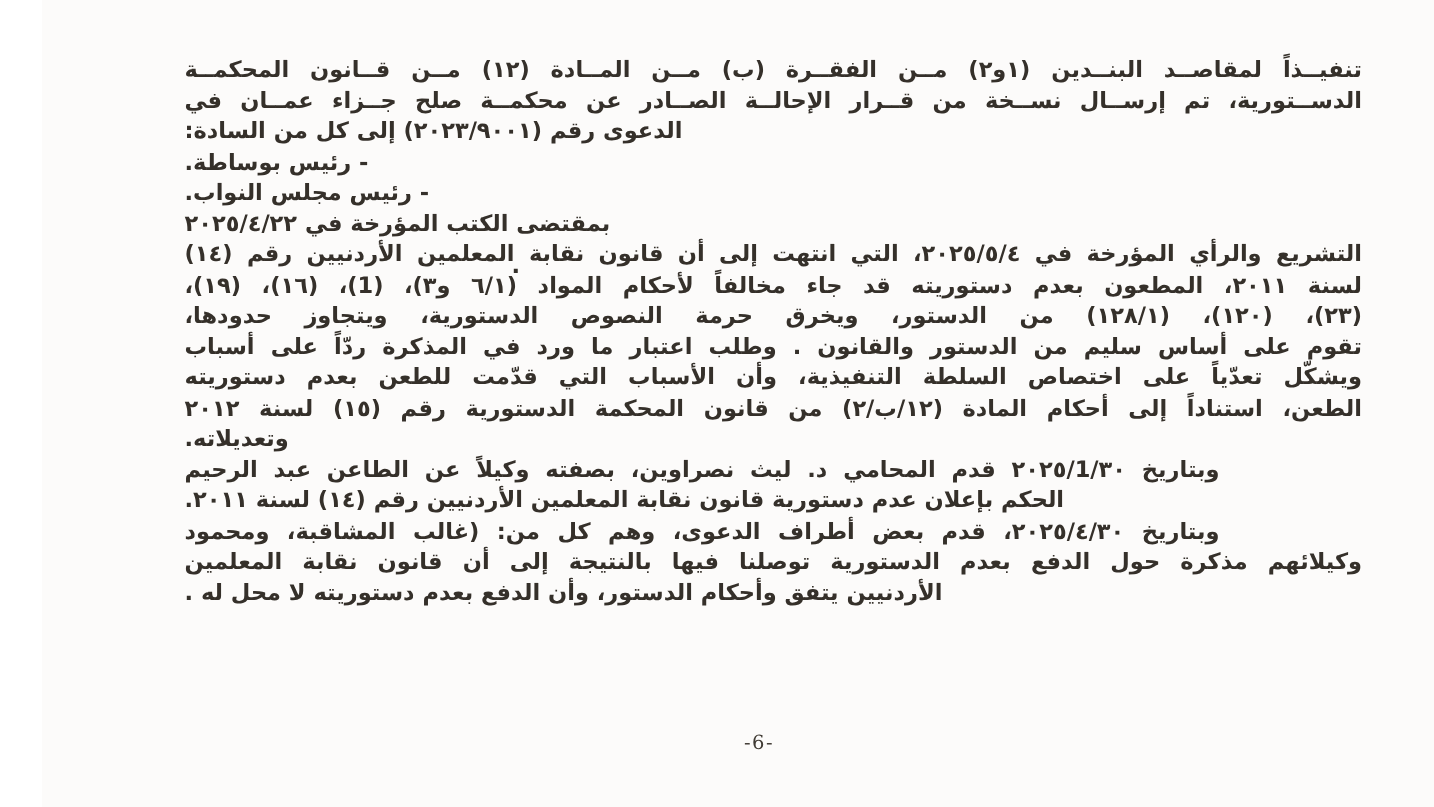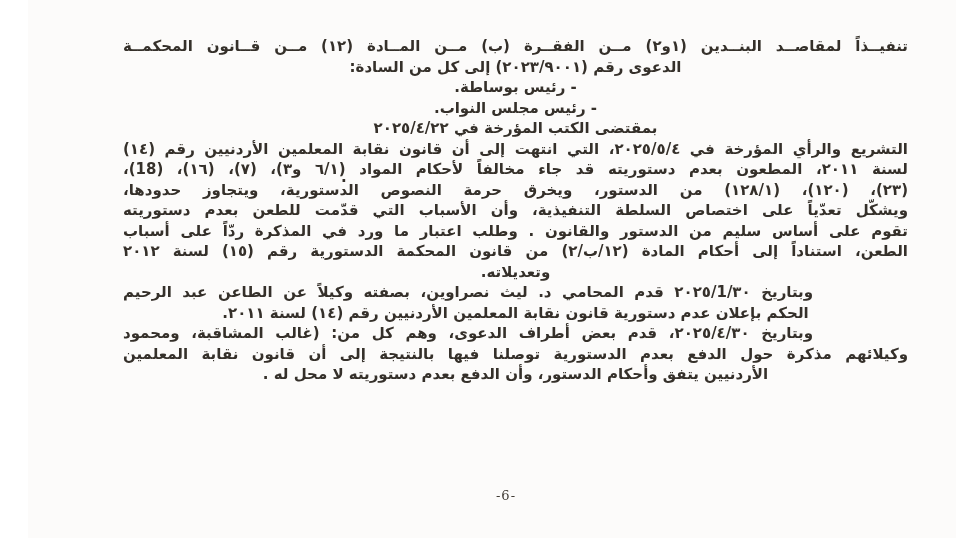--- a/index.html
+++ b/index.html
@@ -20,21 +20,21 @@
     direction: rtl;
     unicode-bidi: embed;
     color: #35302a;
     font-size: 15px;
     font-weight: 700;
     line-height: 20.5px;
     text-rendering: optimizeLegibility;
   }
   .ln { min-height: 20.5px; white-space: nowrap; }
   .ln.j { white-space: normal; text-align: justify; text-align-last: justify; }
-  .ln.r { text-align: center; }
+  .ln.r { text-align: left; }
   .ln.ind { padding-right: 95px; }
   .stray-dot {
     position: absolute;
     left: 313px;
     top: 168px;
     color: #35302a;
     font-size: 15px;
     font-weight: 700;
   }
   .page-number {
@@ -49,29 +49,30 @@
     letter-spacing: 1px;
     font-family: "DejaVu Serif", serif;
   }
 </style>
 </head>
 <body>
 
 <div class="page">
   <div class="content" dir="rtl">
     <div class="ln j">تنفيــذاً لمقاصــد البنــدين (١و٢) مــن الفقــرة (ب) مــن المــادة (١٢) مــن قــانون المحكمــة</div>
+    <div class="ln j">الدســتورية، تم إرســال نســخة من قــرار الإحالــة الصــادر عن محكمــة صلح جــزاء عمــان في</div>
     <div class="ln r">الدعوى رقم (٢٠٢٣/٩٠٠١) إلى كل من السادة:</div>
     <div class="ln r">- رئيس بوساطة.</div>
     <div class="ln r">- رئيس مجلس النواب.</div>
     <div class="ln r">بمقتضى الكتب المؤرخة في ٢٠٢٥/٤/٢٢</div>
     <div class="ln j">التشريع والرأي المؤرخة في ٢٠٢٥/٥/٤، التي انتهت إلى أن قانون نقابة المعلمين الأردنيين رقم (١٤)</div>
-    <div class="ln j">لسنة ٢٠١١، المطعون بعدم دستوريته قد جاء مخالفاً لأحكام المواد (٦/١ و٣)، (٧)، (١٦)، (18)،</div>
+    <div class="ln j">لسنة ٢٠١١، المطعون بعدم دستوريته قد جاء مخالفاً لأحكام المواد (٦/١ و٣)، (1)، (١٦)، (١٩)،</div>
     <div class="ln j">(٢٣)، (١٢٠)، (١٢٨/١) من الدستور، ويخرق حرمة النصوص الدستورية، ويتجاوز حدودها،</div>
+    <div class="ln j">تقوم على أساس سليم من الدستور والقانون . وطلب اعتبار ما ورد في المذكرة ردّاً على أسباب</div>
     <div class="ln j">ويشكّل تعدّياً على اختصاص السلطة التنفيذية، وأن الأسباب التي قدّمت للطعن بعدم دستوريته</div>
-    <div class="ln j">تقوم على أساس سليم من الدستور والقانون . وطلب اعتبار ما ورد في المذكرة ردّاً على أسباب</div>
     <div class="ln j">الطعن، استناداً إلى أحكام المادة (١٢/ب/٢) من قانون المحكمة الدستورية رقم (١٥) لسنة ٢٠١٢</div>
     <div class="ln r">وتعديلاته.</div>
     <div class="ln j ind">وبتاريخ ٢٠٢٥/1/٣٠ قدم المحامي د. ليث نصراوين، بصفته وكيلاً عن الطاعن عبد الرحيم</div>
     <div class="ln r">الحكم بإعلان عدم دستورية قانون نقابة المعلمين الأردنيين رقم (١٤) لسنة ٢٠١١.</div>
     <div class="ln j ind">وبتاريخ ٢٠٢٥/٤/٣٠، قدم بعض أطراف الدعوى، وهم كل من: (غالب المشاقبة، ومحمود</div>
     <div class="ln j">وكيلائهم مذكرة حول الدفع بعدم الدستورية توصلنا فيها بالنتيجة إلى أن قانون نقابة المعلمين</div>
     <div class="ln r">الأردنيين يتفق وأحكام الدستور، وأن الدفع بعدم دستوريته لا محل له .</div>
   </div>
 
   <span class="stray-dot">.</span>

